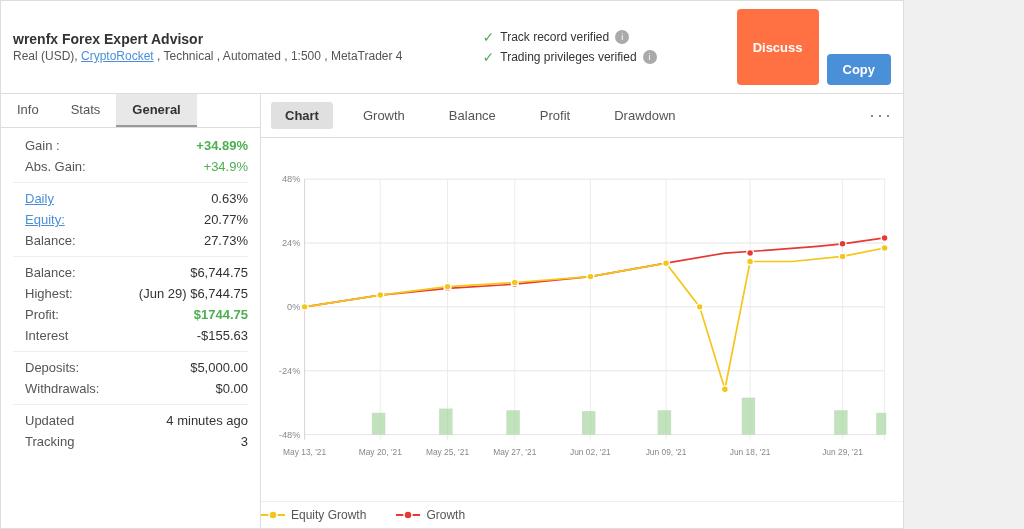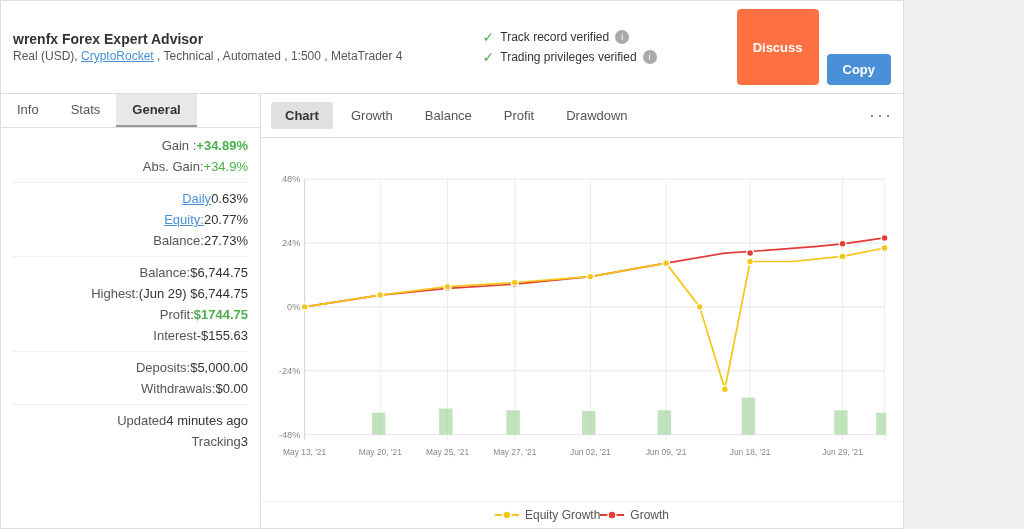--- a/index.html
+++ b/index.html
@@ -22,37 +22,37 @@
     
     
     .main { display: flex; flex: 1; overflow: hidden; }
     
     
     .left-panel { width: 260px; border-right: 1px solid #ddd; display: flex; flex-direction: column; }
     .tabs { display: flex; border-bottom: 1px solid #ddd; }
     .tab { padding: 8px 16px; cursor: pointer; font-size: 13px; color: #555; border-bottom: 2px solid transparent; }
     .tab.active { background: #e8e8e8; color: #333; font-weight: bold; border-bottom: 2px solid #999; }
     .tab-content { padding: 10px 12px; flex: 1; overflow-y: auto; }
-    .stat-row { display: flex; justify-content: flex-end; margin-bottom: 6px; margin-left: 12px; }
+    .stat-row { display: flex; justify-content: space-between; margin-bottom: 6px; margin-left: 12px; }
     .stat-label { color: #555; }
     .stat-label.underline { text-decoration: underline; color: #4a90d9; cursor: pointer; }
     .stat-value { color: #333; text-align: right; }
     .stat-value.green { color: #4CAF50; font-weight: bold; }
     .stat-value.positive { color: #4CAF50; }
     .divider { border: none; border-top: 1px solid #eee; margin: 8px 0; }
     .stat-section { margin-bottom: 4px; }
     
     
     .right-panel { flex: 1; display: flex; flex-direction: column; }
-    .chart-tabs { display: flex; align-items: center; padding: 8px 10px; border-bottom: 1px solid #ddd; gap: 4px; }
+    .chart-tabs { display: flex; align-items: center; padding: 8px 10px; border-bottom: 1px solid #ddd; gap: 16px; }
     .chart-tab { padding: 6px 14px; cursor: pointer; font-size: 13px; color: #555; border-radius: 3px; }
     .chart-tab.active { background: #e0e0e0; color: #333; font-weight: bold; }
     .chart-menu { margin-left: auto; color: #777; cursor: pointer; font-size: 18px; letter-spacing: 2px; }
     .chart-area { flex: 1; padding: 10px 10px 5px 10px; position: relative; }
-    .chart-legend { display: flex; justify-content: center; padding: 6px 0; border-top: 1px solid #eee; }
+    .chart-legend { display: flex; gap: 30px; padding: 6px 0; border-top: 1px solid #eee; }
     .legend-item { display: flex; align-items: center; gap: 6px; font-size: 12px; color: #555; }
   </style>
 </head>
 <body>
 
 <div class="container">
 
   <div class="header">
     <div class="header-left">
       <div class="header-title">wrenfx Forex Expert Advisor</div>

